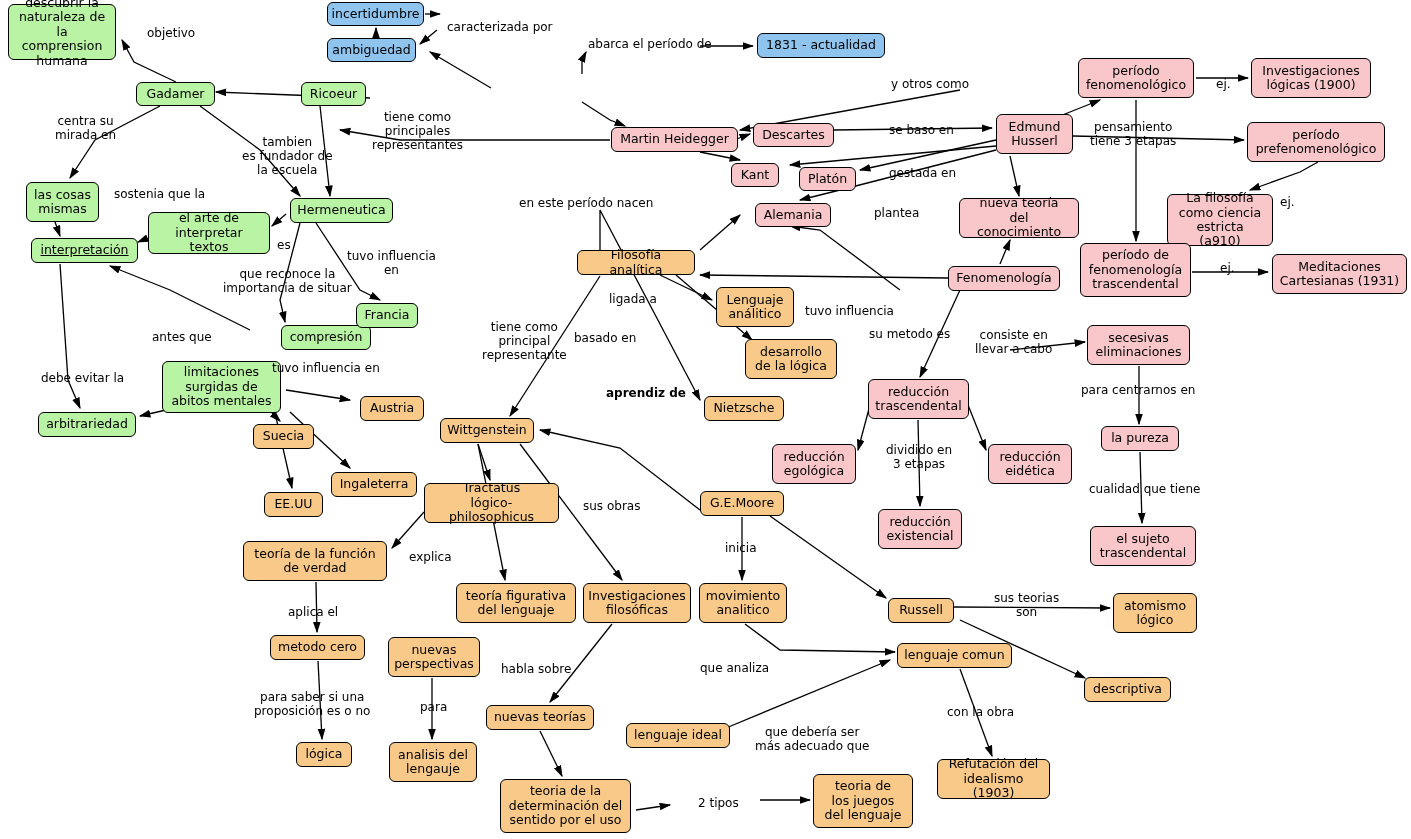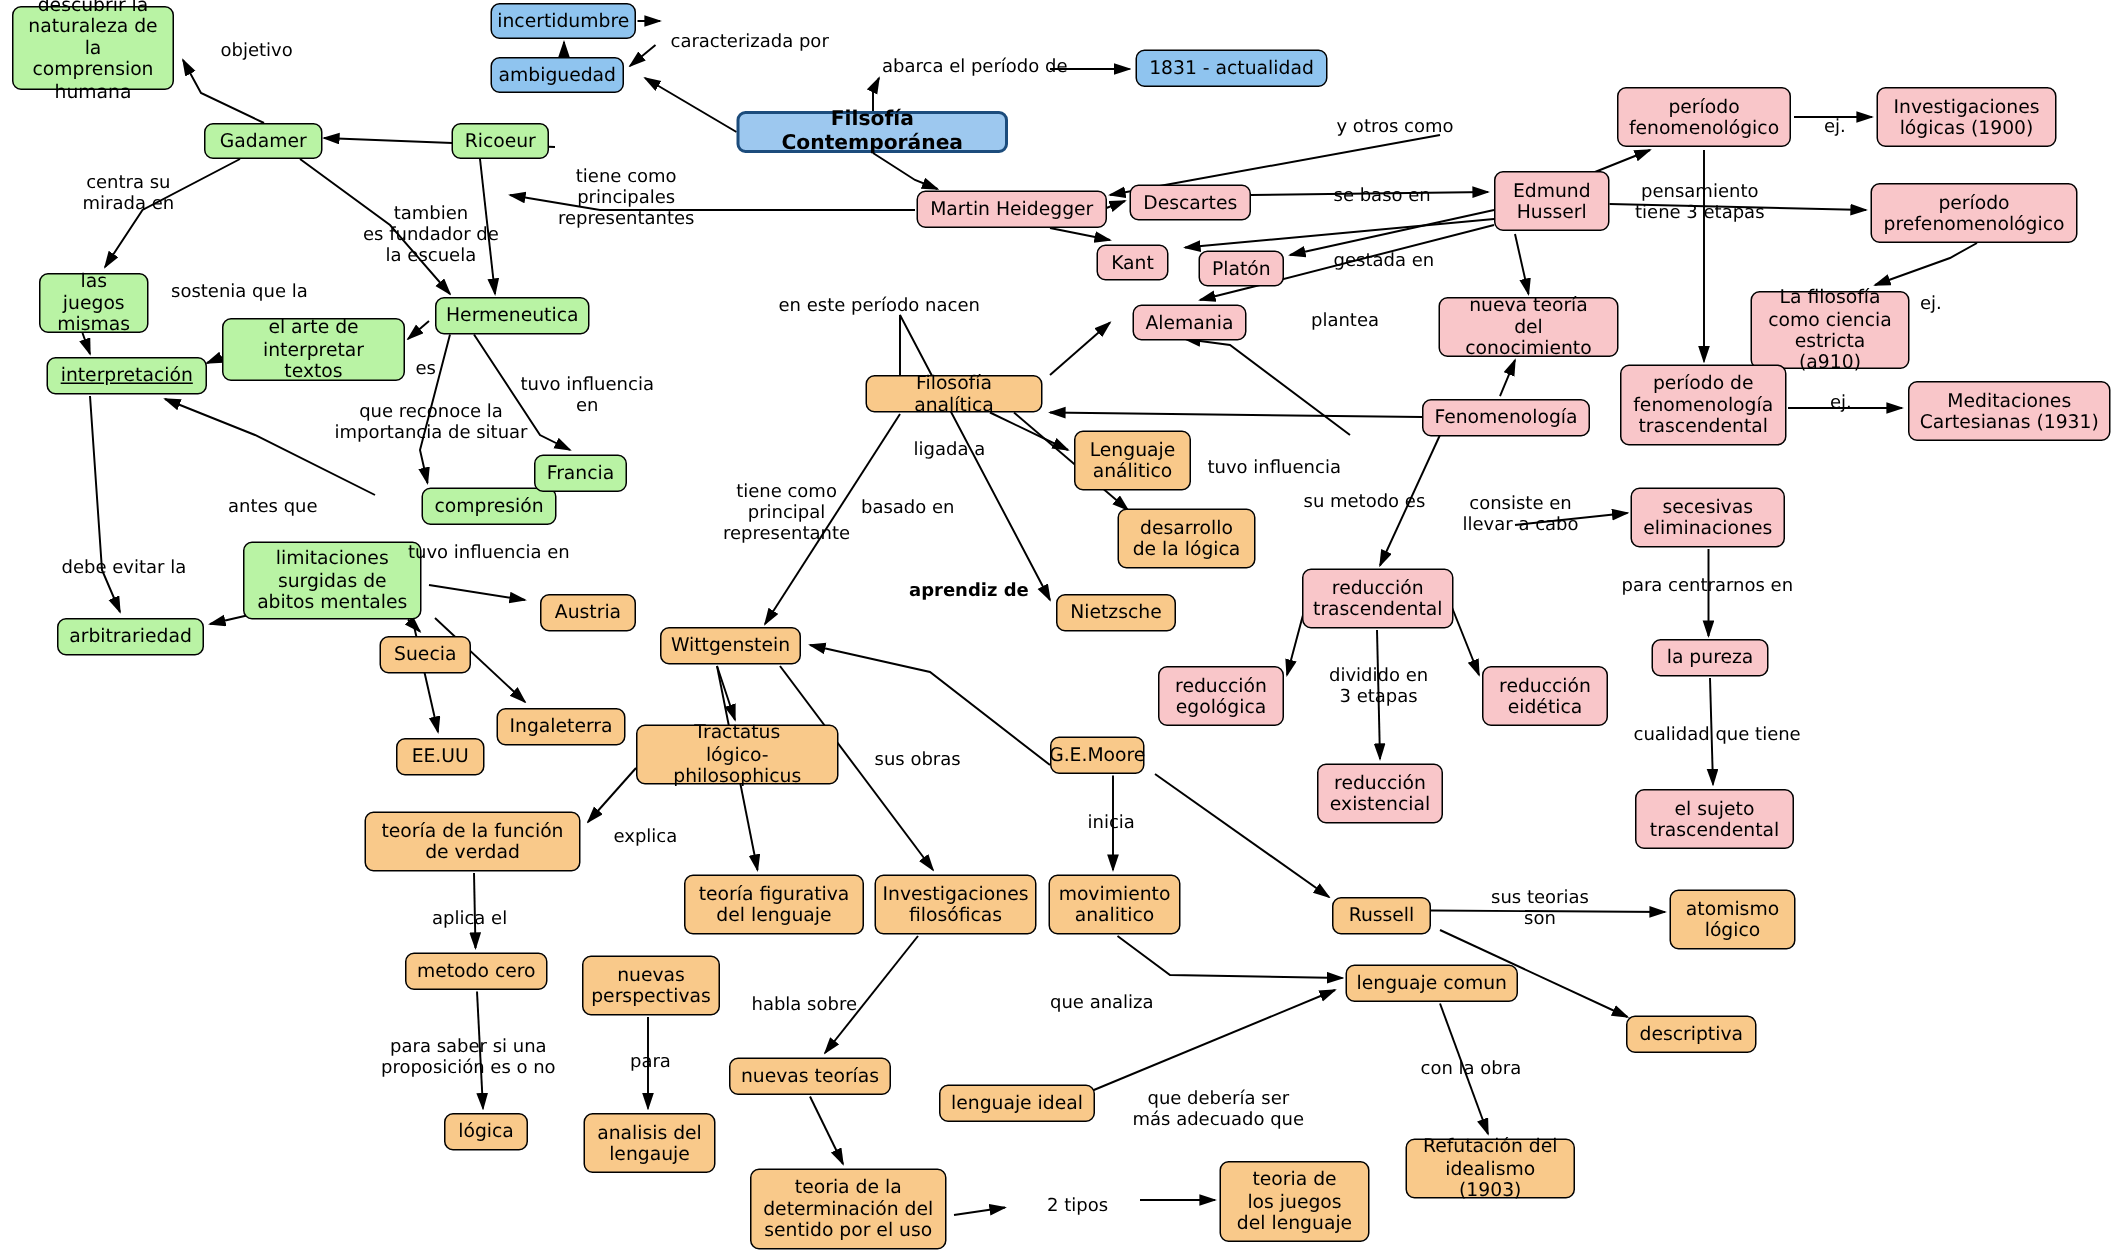--- a/index.html
+++ b/index.html
@@ -134,21 +134,20 @@
   </g>
 </svg>
 
 <div class="node green" style="left: 8px; top: 4px; width: 108px; height: 56px;">descubrir la
 naturaleza de
 la comprension
 humana</div>
     <div class="node blue" style="left: 327px; top: 2px; width: 97px; height: 24px;">incertidumbre</div>
     <div class="node blue" style="left: 327px; top: 38px; width: 89px; height: 24px;">ambiguedad</div>
     <div class="node blue" style="left: 757px; top: 33px; width: 128px; height: 25px;">1831 - actualidad</div>
-    <div class="node bluemain" style="left: 491px; top: 74px; width: 181px; height: 28px;">Filsofía Contemporánea</div>
     <div class="node green" style="left: 136px; top: 82px; width: 79px; height: 24px;">Gadamer</div>
     <div class="node green" style="left: 301px; top: 82px; width: 65px; height: 24px;">Ricoeur</div>
     <div class="node pink" style="left: 611px; top: 127px; width: 127px; height: 25px;">Martin Heidegger</div>
     <div class="node pink" style="left: 753px; top: 123px; width: 81px; height: 24px;">Descartes</div>
     <div class="node pink" style="left: 996px; top: 114px; width: 77px; height: 40px;">Edmund
 Husserl</div>
     <div class="node pink" style="left: 731px; top: 163px; width: 48px; height: 24px;">Kant</div>
     <div class="node pink" style="left: 799px; top: 167px; width: 57px; height: 24px;">Platón</div>
     <div class="node pink" style="left: 1078px; top: 58px; width: 116px; height: 40px;">período
 fenomenológico</div>
@@ -159,21 +158,21 @@
     <div class="node pink" style="left: 1167px; top: 176px; width: 106px; height: 52px; margin-top: 18px;">La filosofía
 como ciencia
 estricta (a910)</div>
     <div class="node pink" style="left: 959px; top: 198px; width: 120px; height: 40px;">nueva teoría
 del conocimiento</div>
     <div class="node pink" style="left: 1080px; top: 243px; width: 111px; height: 54px;">período de
 fenomenología
 trascendental</div>
     <div class="node pink" style="left: 1272px; top: 254px; width: 135px; height: 40px;">Meditaciones
 Cartesianas (1931)</div>
-    <div class="node green" style="left: 26px; top: 182px; width: 73px; height: 40px;">las juegos
+    <div class="node green" style="left: 26px; top: 182px; width: 73px; height: 40px;">las cosas
 mismas</div>
     <div class="node green" style="left: 290px; top: 198px; width: 103px; height: 25px;">Hermeneutica</div>
     <div class="node green" style="left: 148px; top: 212px; width: 122px; height: 42px;">el arte de
 interpretar textos</div>
     <div class="node pink" style="left: 755px; top: 203px; width: 76px; height: 24px;">Alemania</div>
     <div class="node pink" style="left: 948px; top: 266px; width: 112px; height: 25px;">Fenomenología</div>
     <div class="node green" style="left: 31px; top: 238px; width: 107px; height: 25px; text-decoration: underline;">interpretación</div>
     <div class="node orange" style="left: 577px; top: 250px; width: 118px; height: 25px;">Filosofía analítica</div>
     <div class="node green" style="left: 245px; top: 325px; width: 90px; height: 25px; margin-left: 36px;">compresión</div>
     <div class="node green" style="left: 356px; top: 303px; width: 62px; height: 25px;">Francia</div>
@@ -199,21 +198,21 @@
     <div class="node pink" style="left: 988px; top: 444px; width: 84px; height: 40px;">reducción
 eidética</div>
     <div class="node orange" style="left: 331px; top: 472px; width: 86px; height: 25px;">Ingaleterra</div>
     <div class="node pink" style="left: 1090px; top: 526px; width: 106px; height: 40px;">el sujeto
 trascendental</div>
     <div class="node pink" style="left: 878px; top: 509px; width: 84px; height: 40px;">reducción
 existencial</div>
     <div class="node orange" style="left: 264px; top: 492px; width: 59px; height: 25px;">EE.UU</div>
     <div class="node orange" style="left: 424px; top: 483px; width: 135px; height: 40px;">Tractatus
 lógico-philosophicus</div>
-    <div class="node orange" style="left: 700px; top: 491px; width: 63px; height: 25px;">G.E.Moore</div>
+    <div class="node orange" style="left: 700px; top: 491px; width: 84px; height: 25px;">G.E.Moore</div>
     <div class="node orange" style="left: 243px; top: 541px; width: 144px; height: 40px;">teoría de la función
 de verdad</div>
     <div class="node orange" style="left: 456px; top: 583px; width: 120px; height: 40px;">teoría  figurativa
 del lenguaje</div>
     <div class="node orange" style="left: 583px; top: 583px; width: 108px; height: 40px;">Investigaciones
 filosóficas</div>
     <div class="node orange" style="left: 699px; top: 583px; width: 88px; height: 40px;">movimiento
 analitico</div>
     <div class="node orange" style="left: 888px; top: 598px; width: 66px; height: 25px;">Russell</div>
     <div class="node orange" style="left: 1113px; top: 593px; width: 84px; height: 40px;">atomismo

